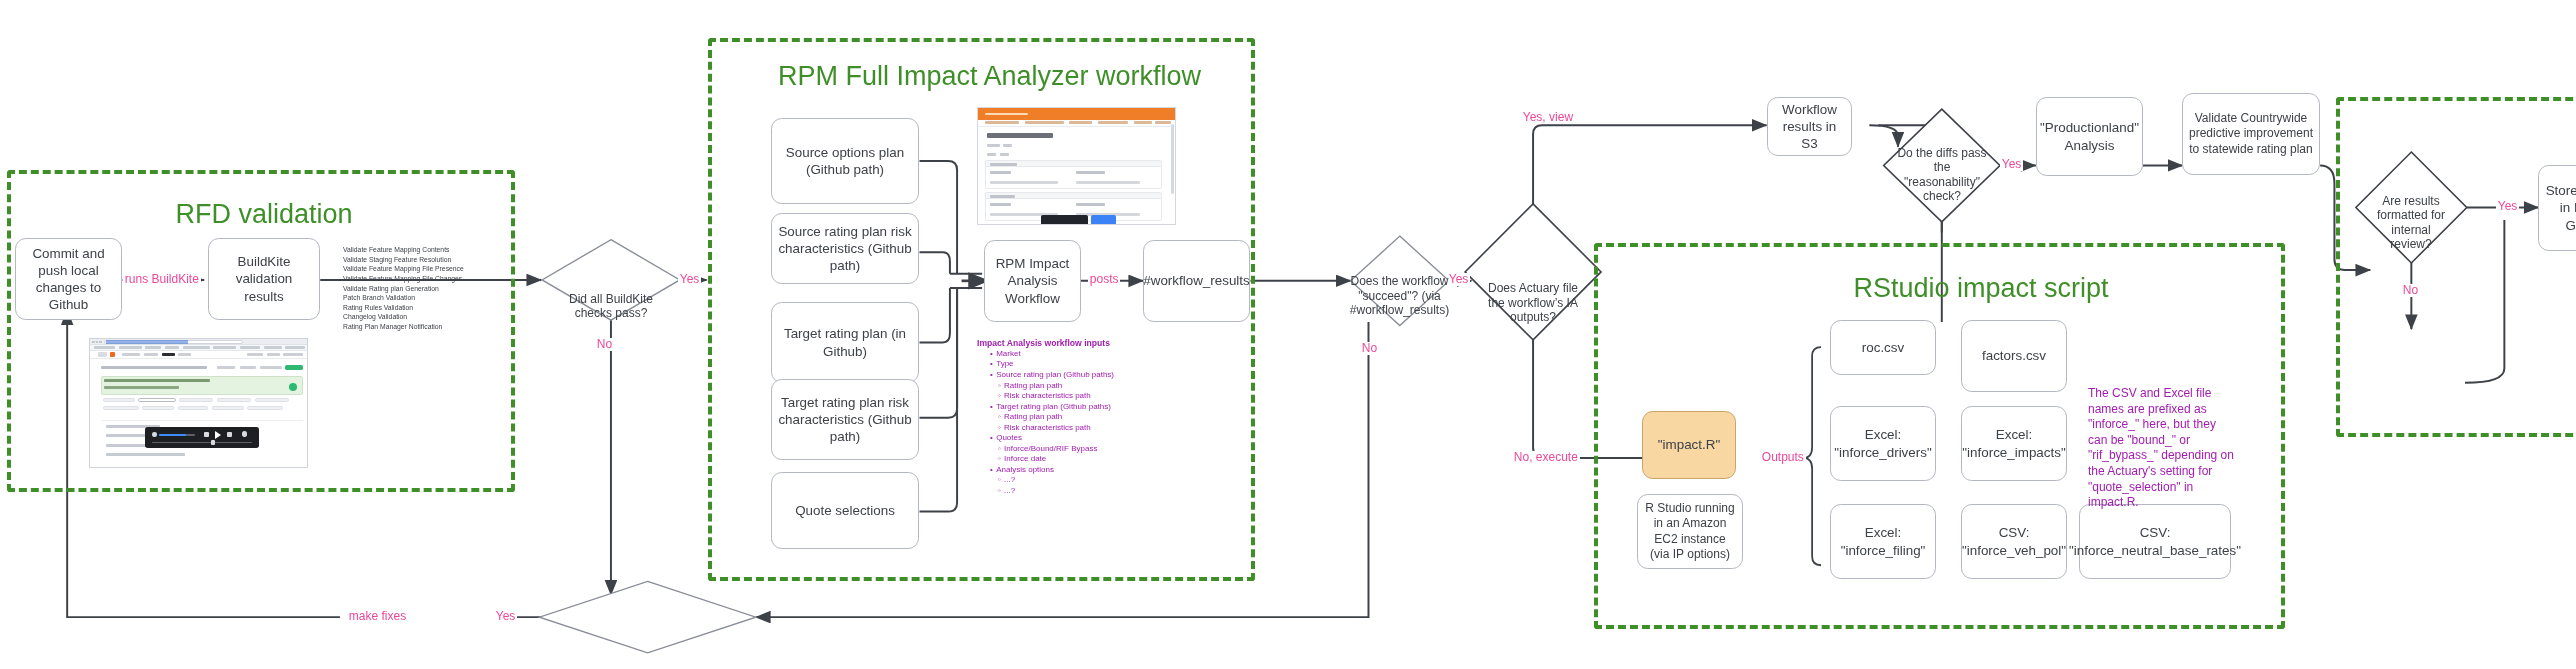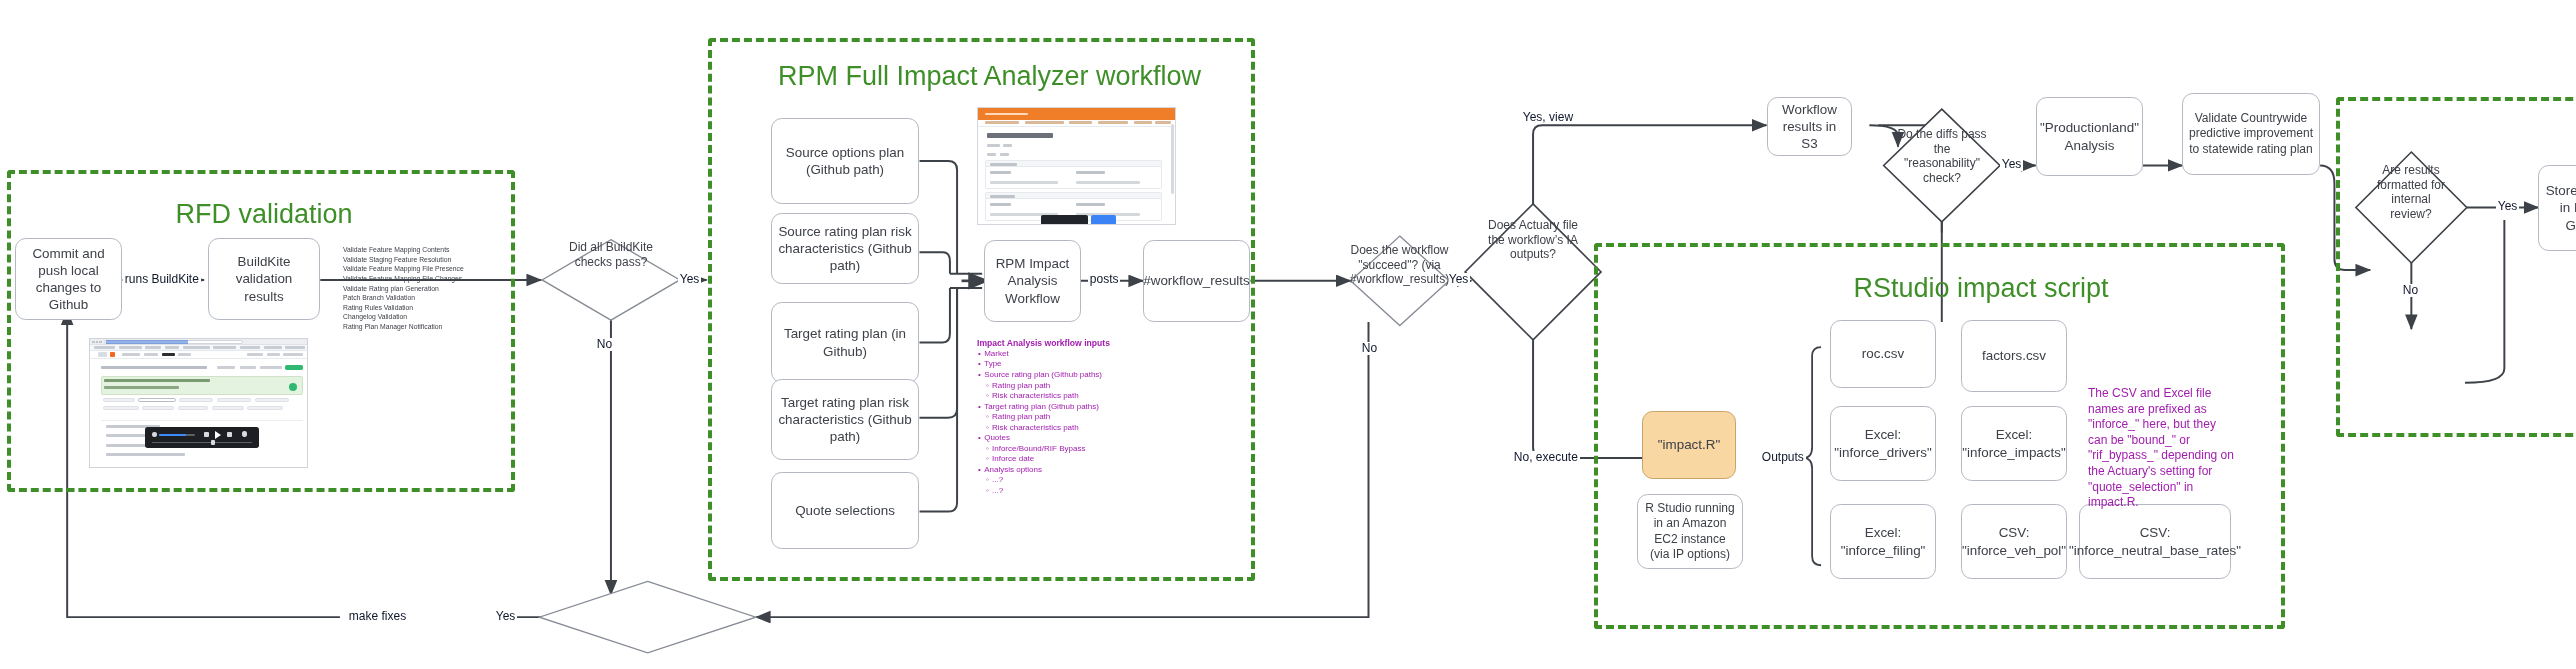--- a/index.html
+++ b/index.html
@@ -45,21 +45,21 @@
     line-height: 1.28;
     padding: 3.6px 5.4px;
     font-family: "Liberation Sans", sans-serif;
   }
   .node.small { font-size: 12px; }
   .node.orange { background: #f8d7a3; border-color: #c9a468; }
   
   .diamond {
     position: absolute;
     display: flex;
-    align-items: flex-start;
+    align-items: flex-end;
     justify-content: center;
   }
   .diamond .dlabel {
     position: relative;
     z-index: 2;
     text-align: center;
     color: #3d4148;
     font-size: 12px;
     line-height: 1.22;
     width: 86%;
@@ -69,37 +69,37 @@
   .edge-layer {
     position: absolute;
     inset: 0;
     width: 2576px;
     height: 669px;
     pointer-events: none;
   }
   .edge-label {
     position: absolute;
     background: #ffffff;
-    color: #0f172a;
+    color: #ec4899;
     font-size: 12px;
     padding: 0 1.8px;
     white-space: nowrap;
     line-height: 1.1;
     font-family: "Liberation Sans", sans-serif;
   }
   
   .textblock {
     position: absolute;
     color: #a21caf;
     font-family: "Liberation Sans", sans-serif;
   }
   .vlist { font-size: 6.8px; line-height: 1.42; white-space: pre-line; color: #3d4148; }
   .inputs-title { font-size: 8.6px; font-weight: bold; margin-bottom: 0.9px; }
   .inputs-ul { list-style: none; margin: 0; padding: 0; font-size: 8px; line-height: 1.32; }
-  .inputs-ul li { position: relative; padding-left: 7.2px; }
+  .inputs-ul li { position: relative; padding-left: 7.2px; margin-left: 12px; }
   .inputs-ul li::before { content: "\2022"; position: absolute; left: 0.9px; }
   .inputs-ul li.sub { padding-left: 15px; }
   .inputs-ul li.sub::before { content: "\25E6"; left: 9px; }
   .note { font-size: 12px; line-height: 1.3; width: 150px; }
   
   .thumb {
     position: absolute;
     background: #ffffff;
     border: 0.9px solid #cfd3da;
     overflow: hidden;
@@ -435,21 +435,21 @@
   </div>
 
   <div class="node orange" style="left:1642px; top:411px; width:94px; height:68px;">
     <span>"impact.R"</span>
   </div>
 
   <div class="node small" style="left:1637px; top:494px; width:106px; height:75px;">
     <span>R Studio running in an Amazon EC2 instance (via IP options)</span>
   </div>
 
-  <div class="node" style="left:1830px; top:320px; width:106px; height:68px;">
+  <div class="node" style="left:1830px; top:320px; width:106px; height:55px;">
     <span>roc.csv</span>
   </div>
   <div class="node" style="left:1961px; top:320px; width:106px; height:72px;">
     <span>factors.csv</span>
   </div>
   <div class="node" style="left:1830px; top:406px; width:106px; height:75px;">
     <span>Excel: "inforce_drivers"</span>
   </div>
   <div class="node" style="left:1961px; top:406px; width:106px; height:75px;">
     <span>Excel: "inforce_impacts"</span>

